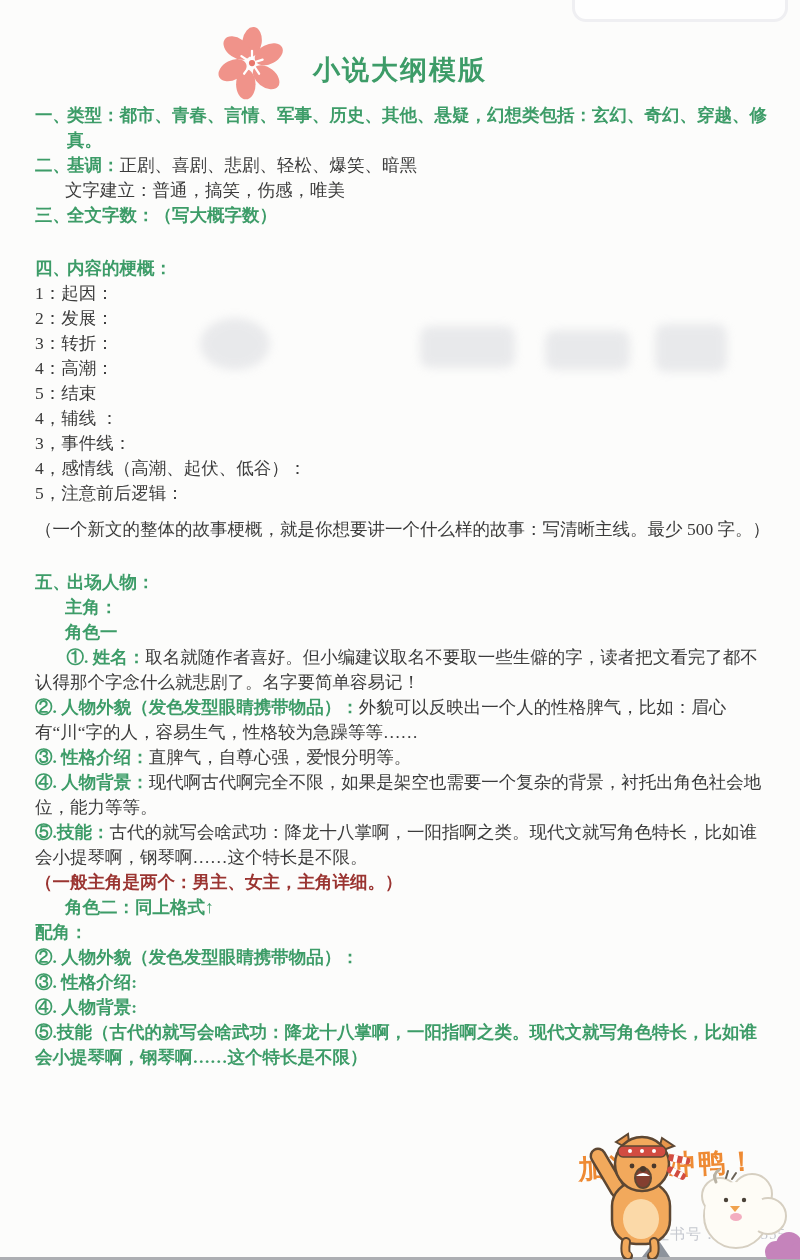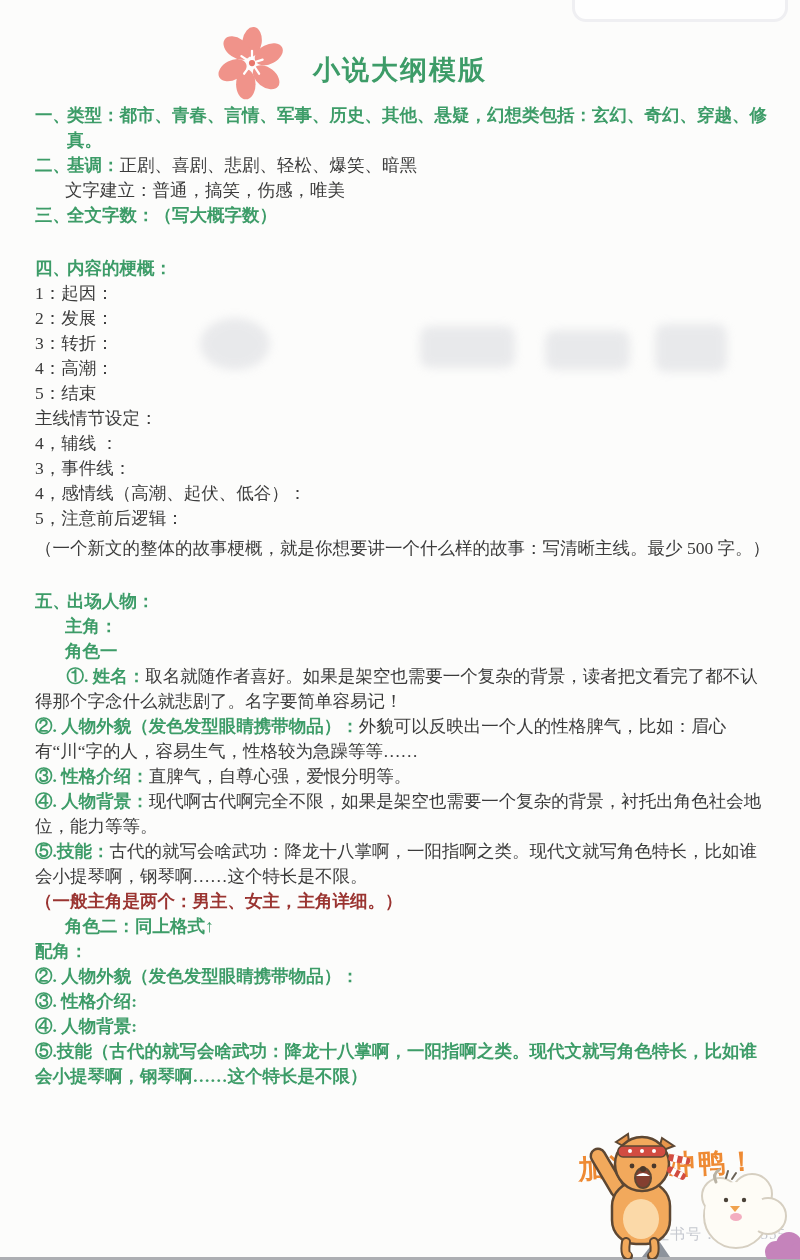--- a/index.html
+++ b/index.html
@@ -27,21 +27,21 @@
   }
   .line{line-height:25px;min-height:25px;}
   .seg-g{color:var(--green);font-weight:bold;}
   .seg-b{color:var(--body);}
   .seg-r{color:var(--red);font-weight:bold;}
   .hang{position:relative;padding-left:32px;}
   .hang .marker{position:absolute;left:0;top:0;color:var(--green);font-weight:bold;}
   .ind{padding-left:30px;}
   .pind{text-indent:1.8em;}
   .gap28{margin-top:28px;}
-  .gap5{margin-top:5px;}
+  .gap5{margin-top:11px;}
   
   .wmark{position:absolute;background:#caccd3;border-radius:10px;filter:blur(5px);opacity:.38;}
   .wm1{left:200px;top:318px;width:70px;height:52px;border-radius:50%;}
   .wm2{left:420px;top:326px;width:95px;height:42px;}
   .wm3{left:545px;top:330px;width:85px;height:40px;}
   .wm4{left:655px;top:324px;width:72px;height:48px;}
   
   .cheer{
     position:absolute;right:-8px;bottom:78px;width:230px;
     font-size:27px;font-weight:bold;color:var(--orange);
@@ -94,30 +94,29 @@
     <div class="line hang"><span class="marker">一、</span><span class="seg-g">类型：都市、青春、言情、军事、历史、其他、悬疑，幻想类包括：玄幻、奇幻、穿越、修真。</span></div>
     <div class="line hang"><span class="marker">二、</span><span class="seg-g">基调：</span><span class="seg-b">正剧、喜剧、悲剧、轻松、爆笑、暗黑</span></div>
     <div class="line ind"><span class="seg-b">文字建立：普通，搞笑，伤感，唯美</span></div>
     <div class="line hang"><span class="marker">三、</span><span class="seg-g">全文字数：（写大概字数）</span></div>
     <div class="line hang gap28"><span class="marker">四、</span><span class="seg-g">内容的梗概：</span></div>
     <div class="line "><span class="seg-b">1：起因：</span></div>
     <div class="line "><span class="seg-b">2：发展：</span></div>
     <div class="line "><span class="seg-b">3：转折：</span></div>
     <div class="line "><span class="seg-b">4：高潮：</span></div>
     <div class="line "><span class="seg-b">5：结束</span></div>
-    <div class="line "><span class="seg-b">主线情节设定：</span></div>
     <div class="line "><span class="seg-b">4，辅线 ：</span></div>
     <div class="line "><span class="seg-b">3，事件线：</span></div>
     <div class="line "><span class="seg-b">4，感情线（高潮、起伏、低谷）：</span></div>
     <div class="line "><span class="seg-b">5，注意前后逻辑：</span></div>
     <div class="line gap5"><span class="seg-b">（一个新文的整体的故事梗概，就是你想要讲一个什么样的故事：写清晰主线。最少 500 字。）</span></div>
     <div class="line hang gap28"><span class="marker">五、</span><span class="seg-g">出场人物：</span></div>
     <div class="line ind"><span class="seg-g">主角：</span></div>
     <div class="line ind"><span class="seg-g">角色一</span></div>
-    <div class="line pind"><span class="seg-g">①. 姓名：</span><span class="seg-b">取名就随作者喜好。如果是架空也需要一个复杂的背景，读者把文看完了都不认得那个字念什么就悲剧了。名字要简单容易记！</span></div>
+    <div class="line pind"><span class="seg-g">①. 姓名：</span><span class="seg-b">取名就随作者喜好。但小编建议取名不要取一些生僻的字，读者把文看完了都不认得那个字念什么就悲剧了。名字要简单容易记！</span></div>
     <div class="line "><span class="seg-g">②. 人物外貌（发色发型眼睛携带物品）：</span><span class="seg-b">外貌可以反映出一个人的性格脾气，比如：眉心有“川“字的人，容易生气，性格较为急躁等等……</span></div>
     <div class="line "><span class="seg-g">③. 性格介绍：</span><span class="seg-b">直脾气，自尊心强，爱恨分明等。</span></div>
     <div class="line "><span class="seg-g">④. 人物背景：</span><span class="seg-b">现代啊古代啊完全不限，如果是架空也需要一个复杂的背景，衬托出角色社会地位，能力等等。</span></div>
     <div class="line "><span class="seg-g">⑤.技能：</span><span class="seg-b">古代的就写会啥武功：降龙十八掌啊，一阳指啊之类。现代文就写角色特长，比如谁会小提琴啊，钢琴啊……这个特长是不限。</span></div>
     <div class="line "><span class="seg-r">（一般主角是两个：男主、女主，主角详细。）</span></div>
     <div class="line ind"><span class="seg-g">角色二：同上格式↑</span></div>
     <div class="line "><span class="seg-g">配角：</span></div>
     <div class="line "><span class="seg-g">②. 人物外貌（发色发型眼睛携带物品）：</span></div>
     <div class="line "><span class="seg-g">③. 性格介绍:</span></div>
     <div class="line "><span class="seg-g">④. 人物背景:</span></div>

